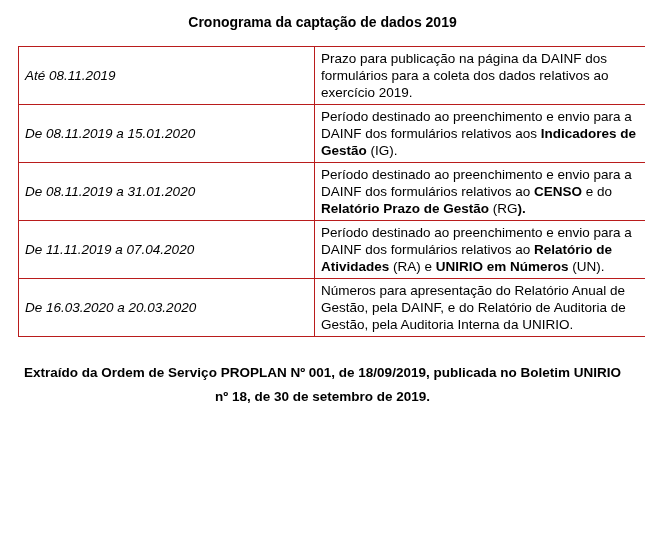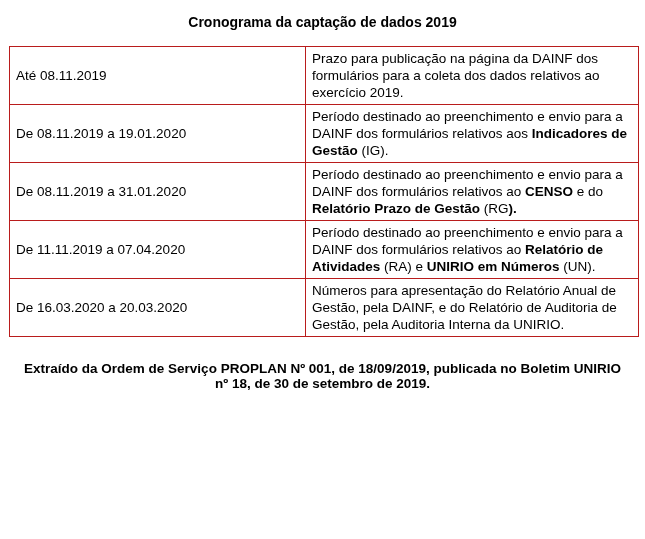--- a/index.html
+++ b/index.html
@@ -8,21 +8,21 @@
     background: #ffffff;
   }
   body {
     font-family: "Liberation Sans", sans-serif;
     color: #000000;
   }
   .page {
     width: 645px;
     height: 539px;
     box-sizing: border-box;
-    padding: 8px 9px;
+    padding: 8px 18px;
     background: #ffffff;
     overflow: hidden;
   }
   .title {
     font-size: 14px;
     font-weight: bold;
     text-align: center;
     margin: 6px 0 16px 0;
   }
   table.schedule {
@@ -31,47 +31,47 @@
     width: 627px;
     margin: 0 auto;
   }
   table.schedule td {
     border: 1px solid #b91c1c;
     vertical-align: middle;
     font-size: 13.5px;
     line-height: 17px;
     padding: 3px 6px;
   }
-  td.period { width: 283px; }
+  td.period { width: 283px; font-style: italic; }
   td.desc   { width: 320px; }
   .seg-b { font-weight: bold; }
   .footer {
     font-size: 13.5px;
     font-weight: bold;
     text-align: center;
-    line-height: 15px;
+    line-height: 24px;
     margin: 24px auto 0 auto;
     width: 600px;
   }
 </style>
 </head>
 <body>
 
 <div class="page">
 
   <div class="title">Cronograma da captação de dados 2019</div>
 
   <table class="schedule">
     <tbody>
       <tr>
         <td class="period">Até 08.11.2019</td>
         <td class="desc"><span>Prazo para publicação na página da DAINF dos formulários para a coleta dos dados relativos ao exercício 2019.</span></td>
       </tr>
       <tr>
-        <td class="period">De 08.11.2019 a 19.01.2020</td>
+        <td class="period">De 08.11.2019 a 15.01.2020</td>
         <td class="desc"><span>Período destinado ao preenchimento e envio para a DAINF dos formulários relativos aos </span><span class="seg-b">Indicadores de Gestão</span><span> (IG).</span></td>
       </tr>
       <tr>
         <td class="period">De 08.11.2019 a 31.01.2020</td>
         <td class="desc"><span>Período destinado ao preenchimento e envio para a DAINF dos formulários relativos ao </span><span class="seg-b">CENSO</span><span> e do </span><span class="seg-b">Relatório Prazo de Gestão</span><span> (RG</span><span class="seg-b">).</span></td>
       </tr>
       <tr>
         <td class="period">De 11.11.2019 a 07.04.2020</td>
         <td class="desc"><span>Período destinado ao preenchimento e envio para a DAINF dos formulários relativos ao </span><span class="seg-b">Relatório de Atividades</span><span> (RA) e </span><span class="seg-b">UNIRIO em Números</span><span> (UN).</span></td>
       </tr>

